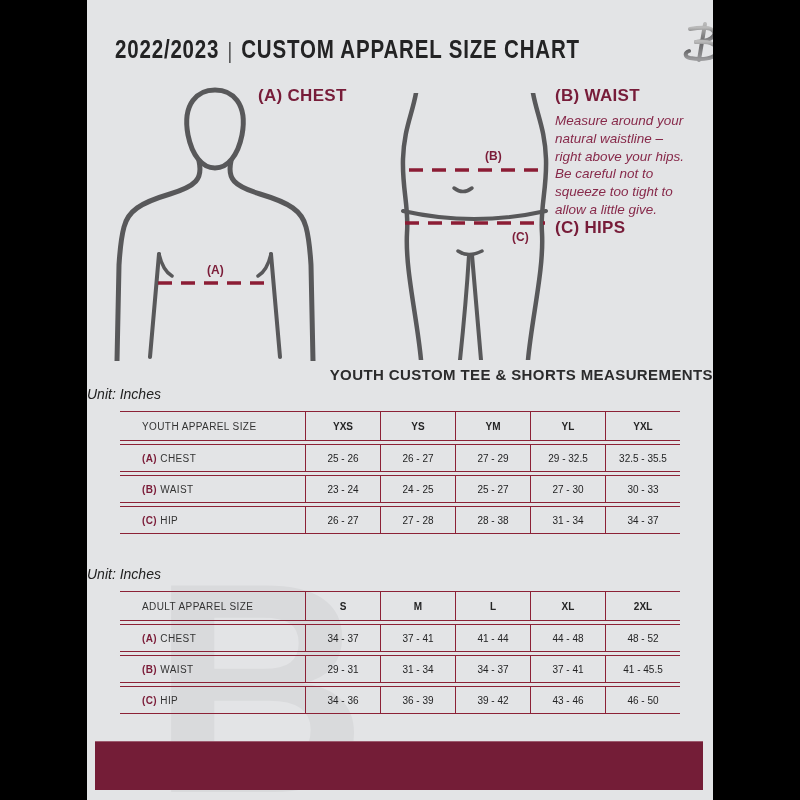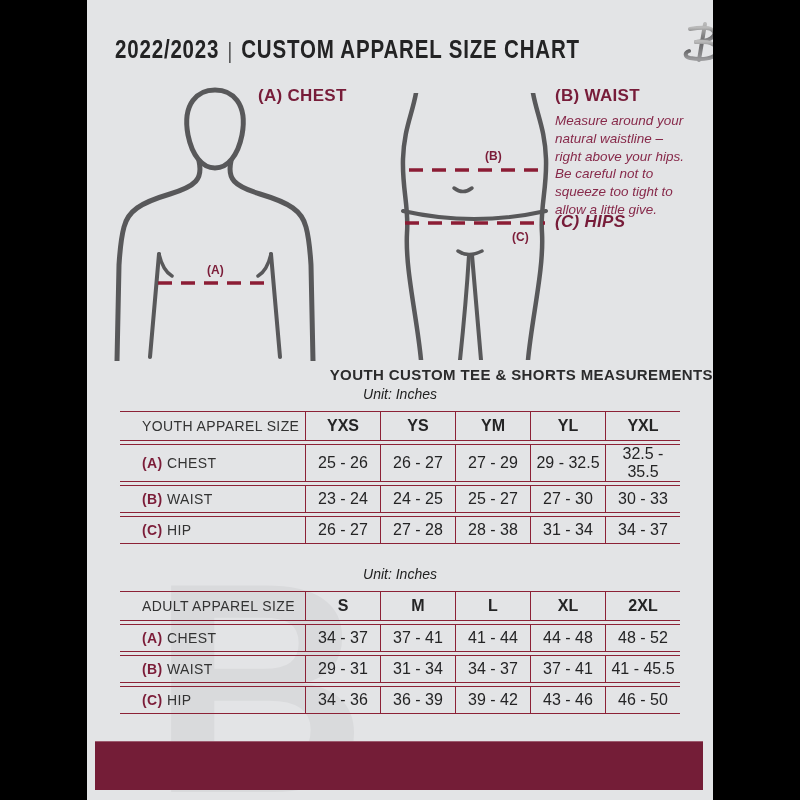--- a/index.html
+++ b/index.html
@@ -17,33 +17,33 @@
   
   .guide-head{position:absolute;font-weight:700;font-size:17px;color:#771c39;letter-spacing:0.3px;z-index:2;}
   .guide-text{position:absolute;font-style:italic;font-size:13.5px;line-height:1.32;color:#87294a;white-space:pre-line;z-index:2;}
   .fig{position:absolute;z-index:1;}
   .fig path,.fig ellipse{fill:none;stroke:#58585a;stroke-linecap:round;stroke-linejoin:round;}
   .fig .dash{stroke:#8c1c35;}
   .fig-label{font:700 12px "Liberation Sans",sans-serif;fill:#7b1c38;}
 
   
   .sec-title{position:absolute;width:100%;text-align:right;font-weight:700;font-size:15px;color:#2b2b2c;letter-spacing:0.4px;z-index:2;}
-  .sec-unit{position:absolute;width:100%;text-align:center;font-style:italic;font-size:14px;color:#222;z-index:2;}
+  .sec-unit{position:absolute;width:100%;font-style:italic;font-size:14px;color:#222;z-index:2;}
 
   
   .table-wrap{position:absolute;left:33px;width:560px;z-index:2;}
   table.size-table{width:560px;border-collapse:separate;border-spacing:0 3px;table-layout:fixed;}
   table.size-table col.c-label{width:185px;}
   table.size-table col.c-size{width:75px;}
   table.size-table th,table.size-table td{
     border-top:1.5px solid #8c2136;border-bottom:1.5px solid #8c2136;
-    font-size:16px;color:#242425;text-align:center;padding:0;height:26px;vertical-align:middle;background:transparent;}
+    font-size:10px;color:#242425;text-align:center;padding:0;height:26px;vertical-align:middle;background:transparent;}
   table.size-table th{font-weight:700;height:28px;}
   table.size-table th:not(:first-child),table.size-table td:not(:first-child){border-left:1.5px solid #8c2136;}
-  table.size-table .lbl{text-align:left;padding-left:22px;font-weight:400;color:#333;letter-spacing:0.4px;font-size:14px;}
+  table.size-table .lbl{text-align:left;padding-left:22px;font-weight:400;color:#333;letter-spacing:0.4px;font-size:10px;}
   table.size-table th.lbl{font-weight:400;}
   table.size-table .pfx{font-weight:700;color:#7b1c38;}
 
   
   .watermark{position:absolute;left:64px;top:538px;font-size:300px;line-height:1;font-weight:700;color:#d9dadc;z-index:0;user-select:none;}
   .footer-bar{position:absolute;left:8px;top:741px;width:608px;height:48px;background:#741d37;border-top:1px solid #9b5a6d;z-index:4;}
 </style>
 </head>
 <body>
 
@@ -104,21 +104,21 @@
     </svg>
 
     <div class="guide-head" style="left:468px;top:86px;">(B) WAIST</div>
     <div class="guide-text" style="left:468px;top:112px;width:165px;">Measure around your
 natural waistline –
 right above your hips.
 Be careful not to
 squeeze too tight to
 allow a little give.</div>
 
-    <div class="guide-head" style="left:468px;top:212px;font-style:italic;">(C) HIPS</div>
+    <div class="guide-head" style="left:468px;top:218px;">(C) HIPS</div>
 
     <div class="sec-title" style="top:366px;">YOUTH CUSTOM TEE &amp; SHORTS MEASUREMENTS</div>
     <div class="sec-unit" style="top:386px;">Unit: Inches</div>
     <div class="table-wrap" style="top:408px;">
         <table class="size-table">
           <colgroup>
             <col class="c-label">
             <col class="c-size">
             <col class="c-size">
             <col class="c-size">

